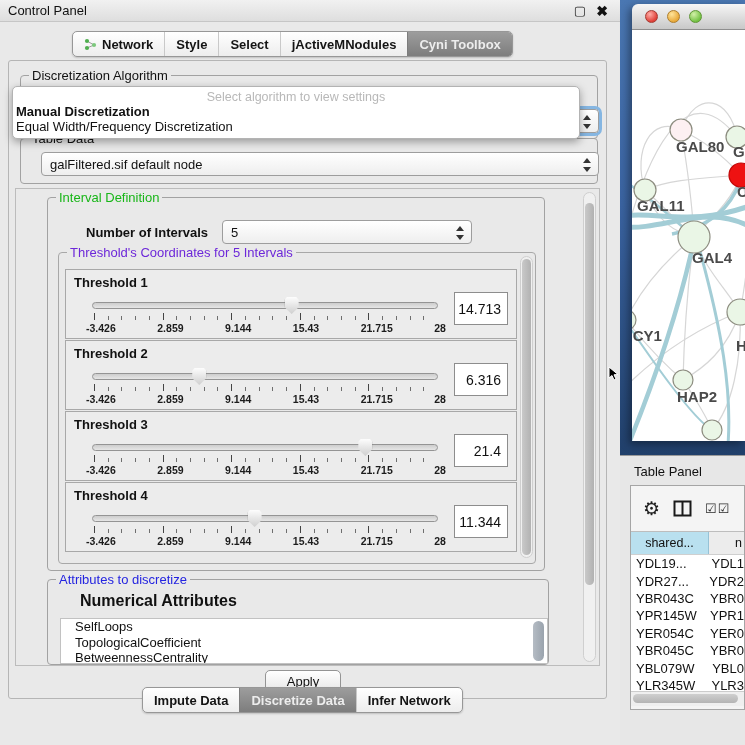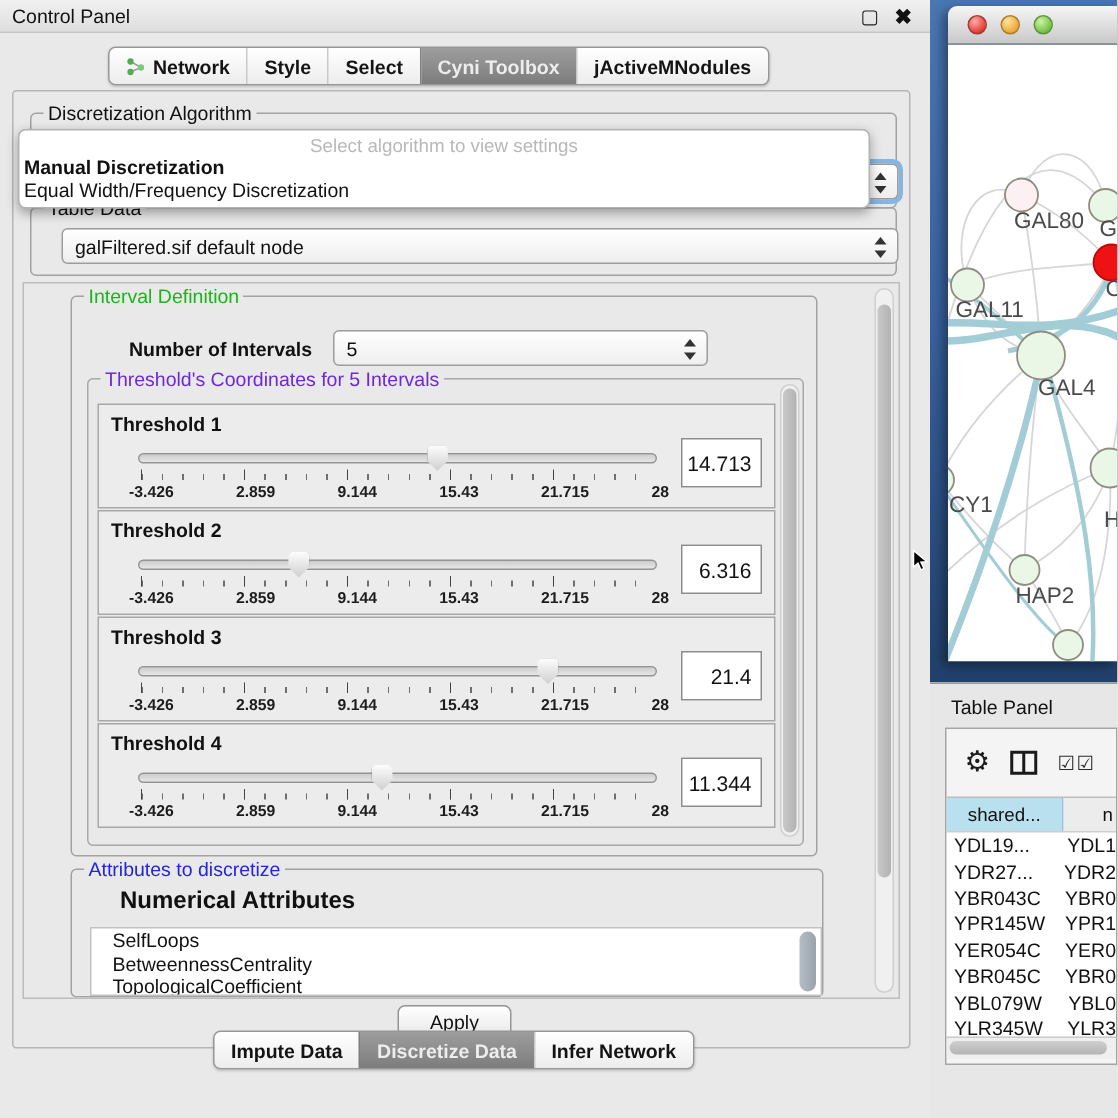--- a/index.html
+++ b/index.html
@@ -79,21 +79,21 @@
   #attr-list .litem{font-size:13px;line-height:15.5px;padding-left:14px;white-space:nowrap;}
   #attr-scroll{position:absolute;right:3px;top:2px;width:11px;height:40px;
       background:linear-gradient(90deg,#b5bcc4,#9aa3ad);border-radius:6px;}
   #apply-btn{position:absolute;left:256px;top:609px;width:74px;height:21px;
       background:linear-gradient(#ffffff,#e6e6e6);border:1px solid #949494;border-radius:5px;
       font-size:13px;display:flex;align-items:center;justify-content:center;}
   
   #desktop{position:absolute;left:620px;top:0;width:125px;height:455px;
       background:linear-gradient(180deg,#4a77b2 0%,#3a63a0 45%,#21406b 100%);}
   #net-window{position:absolute;left:632px;top:4px;width:113px;height:437px;
-      border-radius:6px 0 0 0;overflow:hidden;box-shadow:-3px 3px 8px rgba(0,0,0,.4);}
+      border-radius:6px 0 0 0;overflow:hidden;box-shadow:-3px 3px 8px rgba(0,0,0,.4);font-weight:bold;}
   #net-titlebar{height:26px;background:linear-gradient(#f6f6f6,#c8c8c8);
       border-bottom:1px solid #8e8e8e;display:flex;align-items:center;padding-left:13px;gap:9px;box-sizing:border-box;}
   .light{width:13px;height:13px;border-radius:50%;box-sizing:border-box;}
   #light-red{background:radial-gradient(circle at 35% 30%,#ffada7,#df4038 70%);border:1px solid #a33a32;}
   #light-yellow{background:radial-gradient(circle at 35% 30%,#ffe49a,#e8a93a 70%);border:1px solid #ad7d2c;}
   #light-green{background:radial-gradient(circle at 35% 30%,#d2f0a8,#74c244 70%);border:1px solid #5f9537;}
   #net-canvas{position:relative;height:411px;background:#ffffff;}
   #net-canvas svg{position:absolute;left:0;top:0;}
   
   #table-panel{position:absolute;left:620px;top:455px;width:125px;height:290px;
@@ -138,25 +138,25 @@
             <circle cx="10" cy="7" r="2.1" fill="#7cc87c"></circle>
           </svg>
           <span>Network</span>
         </span>
         <span class="seg">
           <span>Style</span>
         </span>
         <span class="seg">
           <span>Select</span>
         </span>
+        <span class="seg">
+          <span>jActiveMNodules</span>
+        </span>
         <span class="seg sel">
           <span>Cyni Toolbox</span>
-        </span>
-        <span class="seg">
-          <span>jActiveMNodules</span>
         </span>
       </div>
   </div>
 
   <div id="content-panel">
 
     <div class="group" id="algo-group" style="left:11px;top:14px;width:578px;height:64px;">
       <span class="gtitle">Discretization Algorithm</span>
       <div class="combo" id="algo-combo" style="left:20px;top:33px;width:558px;">
         <span class="stepper"></span>
@@ -264,22 +264,22 @@
           </div>
         </div>
       </div>
 
       <div class="group" id="attr-group">
         <span class="gtitle">Attributes to discretize</span>
         <span id="attr-sub">Numerical Attributes</span>
         <div id="attr-list">
           <div id="attr-scroll"></div>
         <div class="litem">SelfLoops</div>
+            <div class="litem">TopologicalCoefficient</div>
             <div class="litem">BetweennessCentrality</div>
-            <div class="litem">TopologicalCoefficient</div>
           </div>
       </div>
 
       <div class="vscroll" style="right:3px;top:3px;height:470px;">
         <div class="vthumb" style="top:10px;height:382px;"></div>
       </div>
     </div>
 
     <div id="apply-btn">Apply</div>
   </div>

